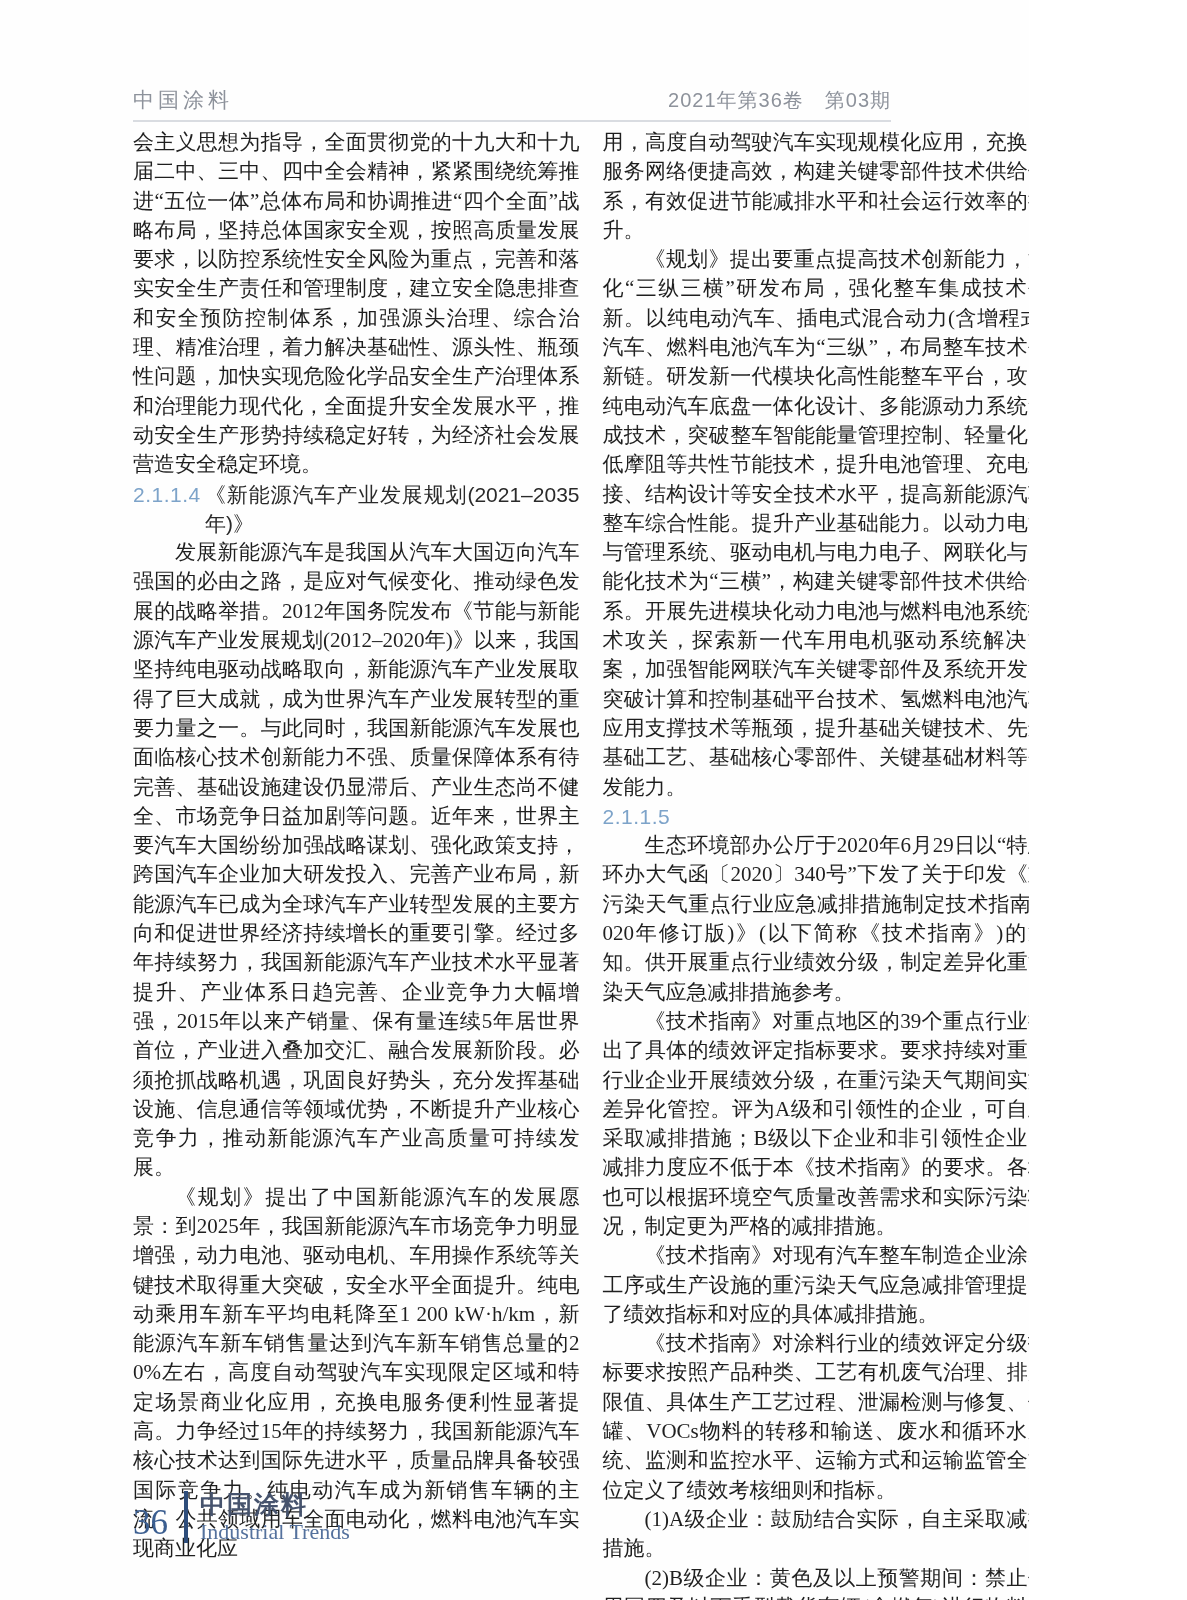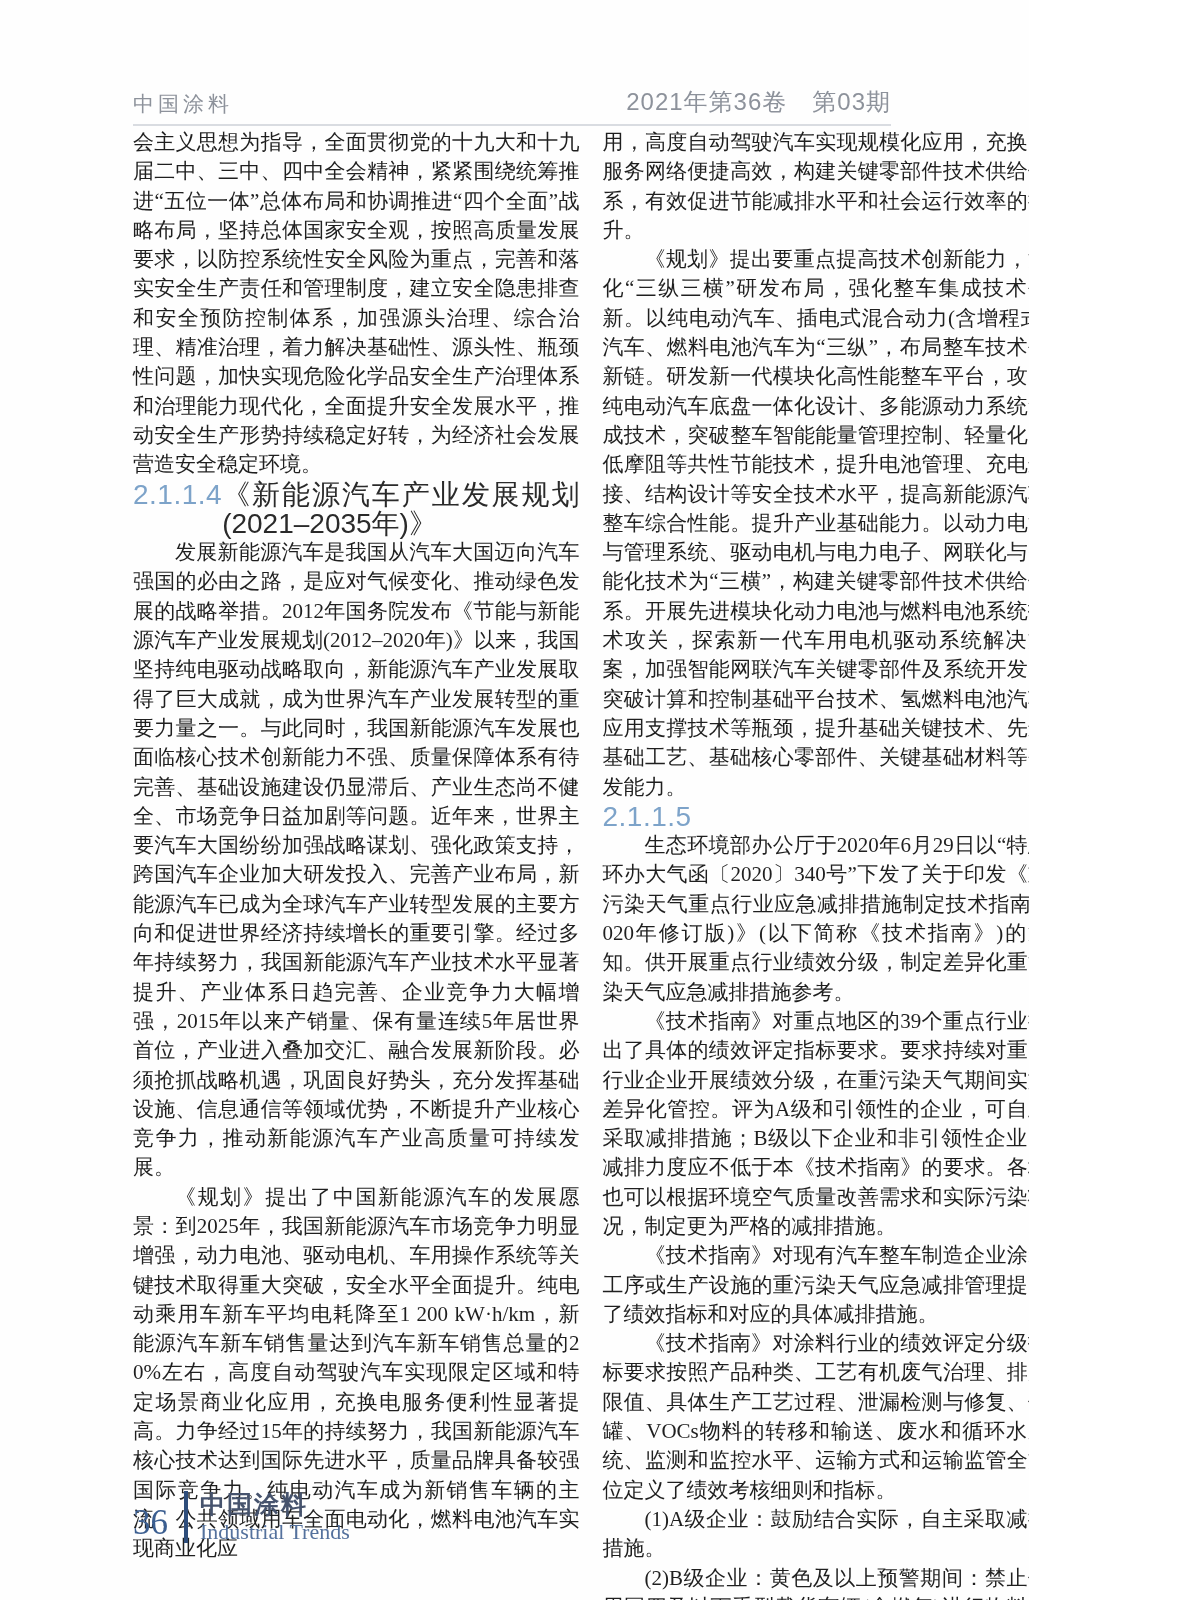--- a/index.html
+++ b/index.html
@@ -23,21 +23,21 @@
     display: flex; justify-content: space-between; align-items: flex-end;
     padding-bottom: 6px;
     border-bottom: 2px solid #d9dce1;
     color: #8d929b;
   }
   .journal-name {
     font-size: 21px; letter-spacing: 4px;
     font-family: "Liberation Sans", "DejaVu Sans", sans-serif;
   }
   .issue-info {
-    font-size: 24px; letter-spacing: 1px;
+    font-size: 20px; letter-spacing: 1px;
     font-family: "Liberation Sans", "DejaVu Sans", sans-serif;
   }
 
   
   .columns {
     position: absolute;
     left: 133px; top: 128px;
     width: 916px;
     display: flex; gap: 23px;
   }
@@ -49,21 +49,21 @@
     line-height: 29.3px;
     color: #1f1f1f;
     text-align: justify;
     word-break: break-all;
   }
   .para.indent { text-indent: 2em; }
 
   .heading {
     display: flex;
     align-items: baseline;
-    font-size: 28px;
+    font-size: 21px;
     line-height: 29.3px;
     font-family: "Liberation Sans", "DejaVu Sans", sans-serif;
   }
   .h-num {
     flex: 0 0 72px;
     color: #7da3c9;
     font-family: "Liberation Sans", "DejaVu Sans", sans-serif;
     letter-spacing: 0.5px;
   }
   .h-text {

